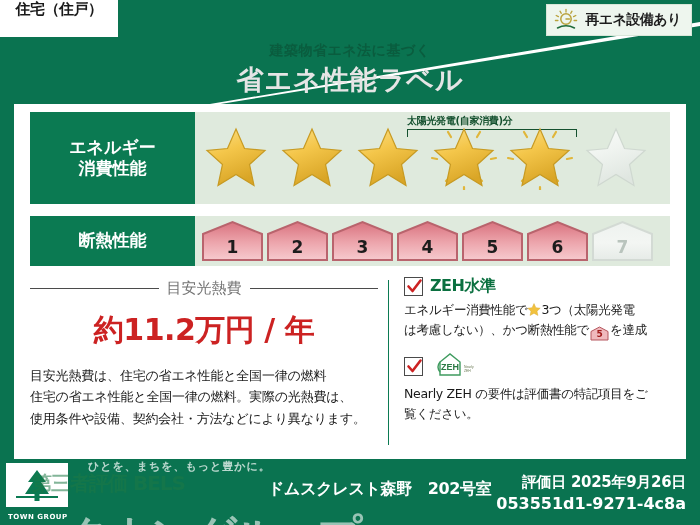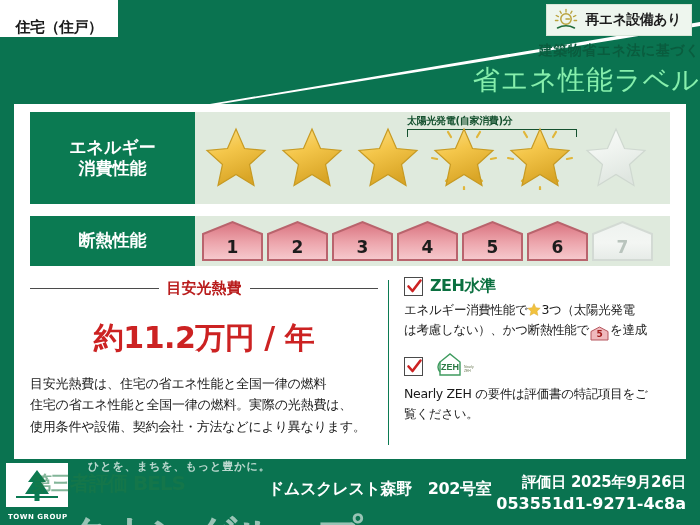--- a/index.html
+++ b/index.html
@@ -33,21 +33,21 @@
     background: #0a7350;
     clip-path: polygon(0 100%, 100% 100%, 100% 26px, 60px 100%);
   }
 
   
   .tag-housing {
     position: absolute;
     left: 0; top: 0;
     width: 118px; height: 37px;
     background: #ffffff;
-    display: flex; align-items: flex-end; justify-content: center;
+    display: flex; align-items: flex-start; justify-content: center;
     font-size: 15px; font-weight: bold; color: #1a1a1a;
     letter-spacing: -0.5px;
     z-index: 6;
   }
 
   
   .tag-renewable {
     position: absolute;
     right: 8px; top: 4px;
     height: 32px;
@@ -61,29 +61,29 @@
   .tag-renewable .txt {
     font-size: 14px; font-weight: bold; color: #1d1d1d;
     letter-spacing: -0.5px;
   }
   .sun-icon { width: 26px; height: 24px; display:block; }
 
   
   .title-wrap {
     position: absolute;
     left: 0; right: 0; top: 42px;
-    text-align: right;
+    text-align: center;
     z-index: 5;
   }
   .title-sub {
     font-size: 14px; font-weight: bold; color: #0a5c3e;
     letter-spacing: 0.5px;
   }
   .title-main {
-    font-size: 27px; font-weight: normal; color: #86efac;
+    font-size: 27px; font-weight: bold; color: #e5e5e5;
     letter-spacing: 1px; margin-top: 2px;
   }
 
   
   .card {
     position: absolute;
     left: 14px; top: 104px;
     width: 672px; height: 355px;
     background: #ffffff;
   }
@@ -166,26 +166,26 @@
   .bottom-left {
     position: absolute;
     left: 16px; top: 175px;
     width: 348px;
   }
   .cost-head {
     display: flex; align-items: center; gap: 8px;
     justify-content: center;
   }
   .cost-head .line { flex: 1; height: 1px; background: #4b4b4b; }
-  .cost-head .t { font-size: 15px; font-weight: bold; color: #b91c1c; letter-spacing: 0px; }
+  .cost-head .t { font-size: 15px; font-weight: normal; color: #737373; letter-spacing: 0px; }
   .cost-value {
     text-align: center;
     color: #cc2222;
     font-size: 30px; font-weight: bold;
-    margin-top: 20px;
+    margin-top: 12px;
     letter-spacing: -0.5px;
   }
   .cost-note {
     margin-top: 14px;
     font-size: 13px;
     color: #1a1a1a;
     line-height: 1.65;
     letter-spacing: -0.2px;
   }
 

